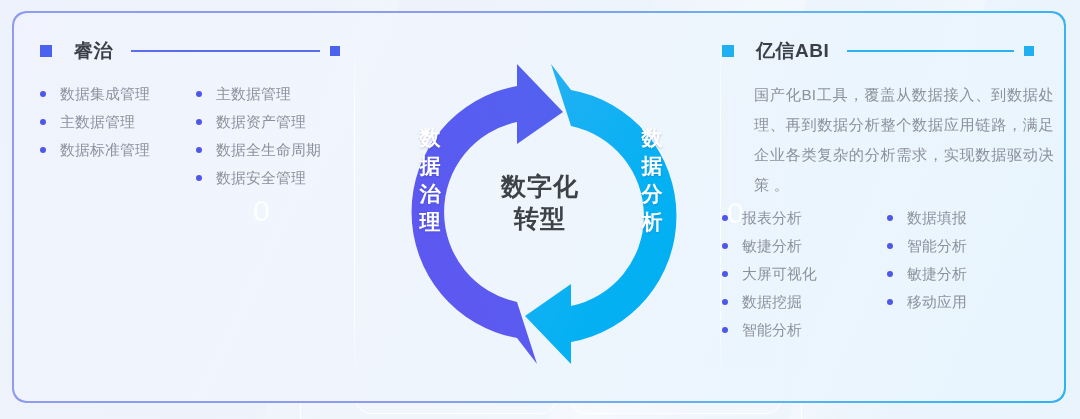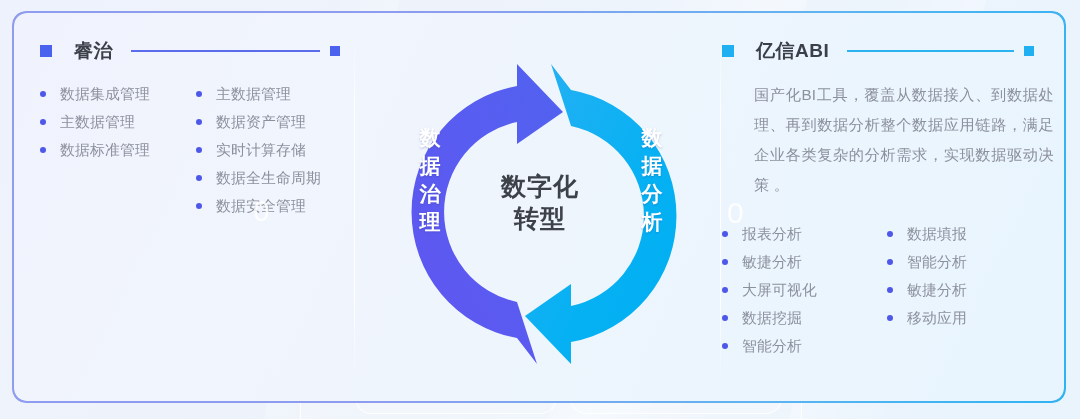--- a/index.html
+++ b/index.html
@@ -149,21 +149,21 @@
 
   
   .bullets {
     display: grid;
     grid-template-columns: 1fr 1fr;
     column-gap: 12px;
     row-gap: 0px;
     margin-top: 14px;
   }
   .col.left  .bullets { margin-top: 16px; }
-  .col.right .bullets { margin-top: 20px; column-gap: 18px; }
+  .col.right .bullets { margin-top: 4px; column-gap: 18px; }
 
   .bullet-col { display: flex; flex-direction: column; }
 
   .bullet {
     display: flex;
     align-items: center;
     height: 28px;
     font-size: 14.8px;
     color: #8b909d;
     letter-spacing: .2px;
@@ -271,24 +271,20 @@
         </div>
       </div>
       <div class="bullet-col">
         <div class="bullet">
           <span class="dot"></span>
           <span>主数据管理</span>
         </div>
         <div class="bullet">
           <span class="dot"></span>
           <span>数据资产管理</span>
-        </div>
-        <div class="bullet">
-          <span class="dot"></span>
-          <span>实时计算存储</span>
         </div>
         <div class="bullet">
           <span class="dot"></span>
           <span>数据全生命周期</span>
         </div>
         <div class="bullet">
           <span class="dot"></span>
           <span>数据安全管理</span>
         </div>
       </div>

